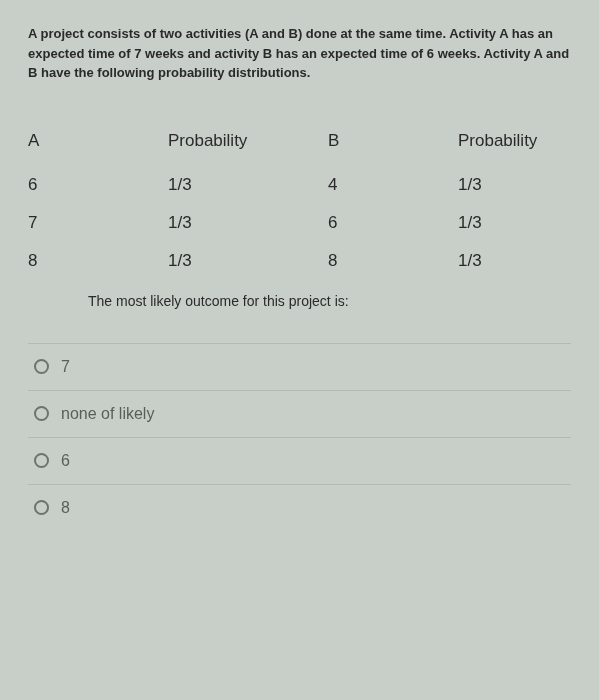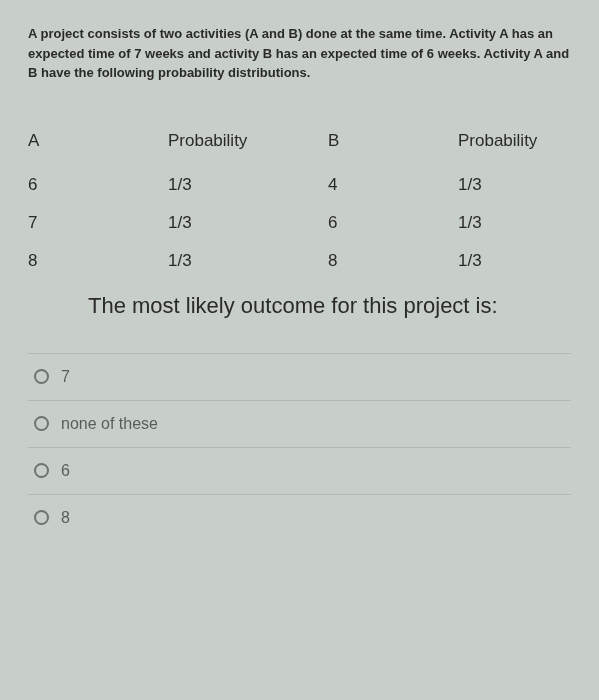--- a/index.html
+++ b/index.html
@@ -38,21 +38,21 @@
     .tcol.c3 { width: 130px; }
     .tcol.c4 { width: 110px; }
     .thead {
       font-size: 17px;
       margin-bottom: 6px;
     }
     .tcell {
       font-size: 17px;
     }
     .question-line {
-      font-size: 22px;
+      font-size: 14px;
       margin: 18px 0 34px 60px;
     }
     .options {
       display: flex;
       flex-direction: column;
     }
     .option-row {
       display: flex;
       align-items: center;
       gap: 12px;
@@ -109,21 +109,21 @@
 
 <div class="question-line">The most likely outcome for this project is:</div>
 
 <div class="options">
   <div class="option-row">
     <span class="radio"></span>
     <span>7</span>
   </div>
   <div class="option-row">
     <span class="radio"></span>
-    <span>none of these</span>
+    <span>none of likely</span>
   </div>
   <div class="option-row">
     <span class="radio"></span>
     <span>6</span>
   </div>
   <div class="option-row">
     <span class="radio"></span>
     <span>8</span>
   </div>
 </div>

